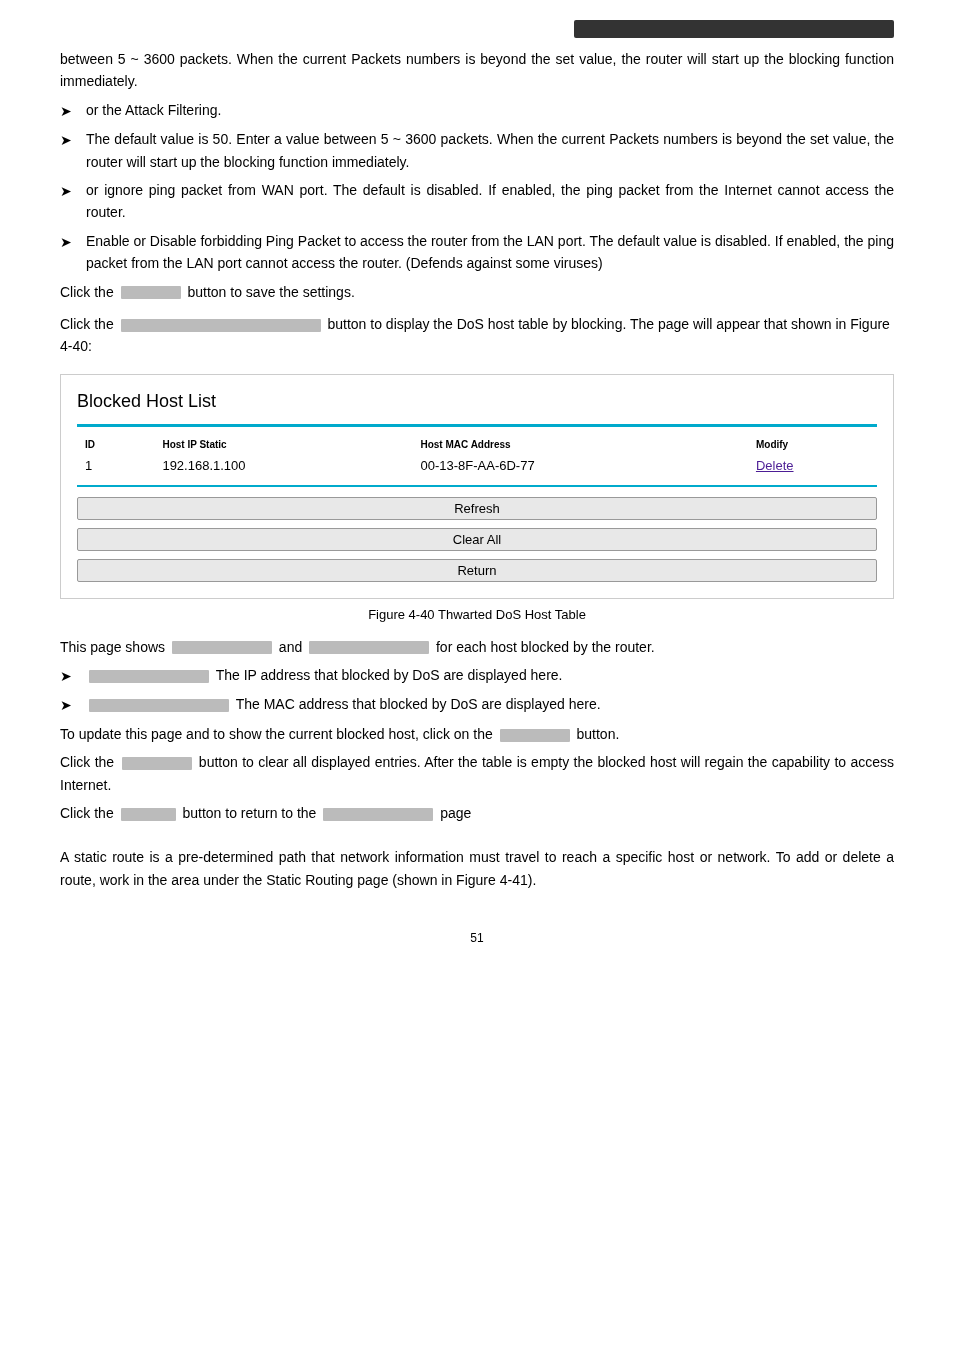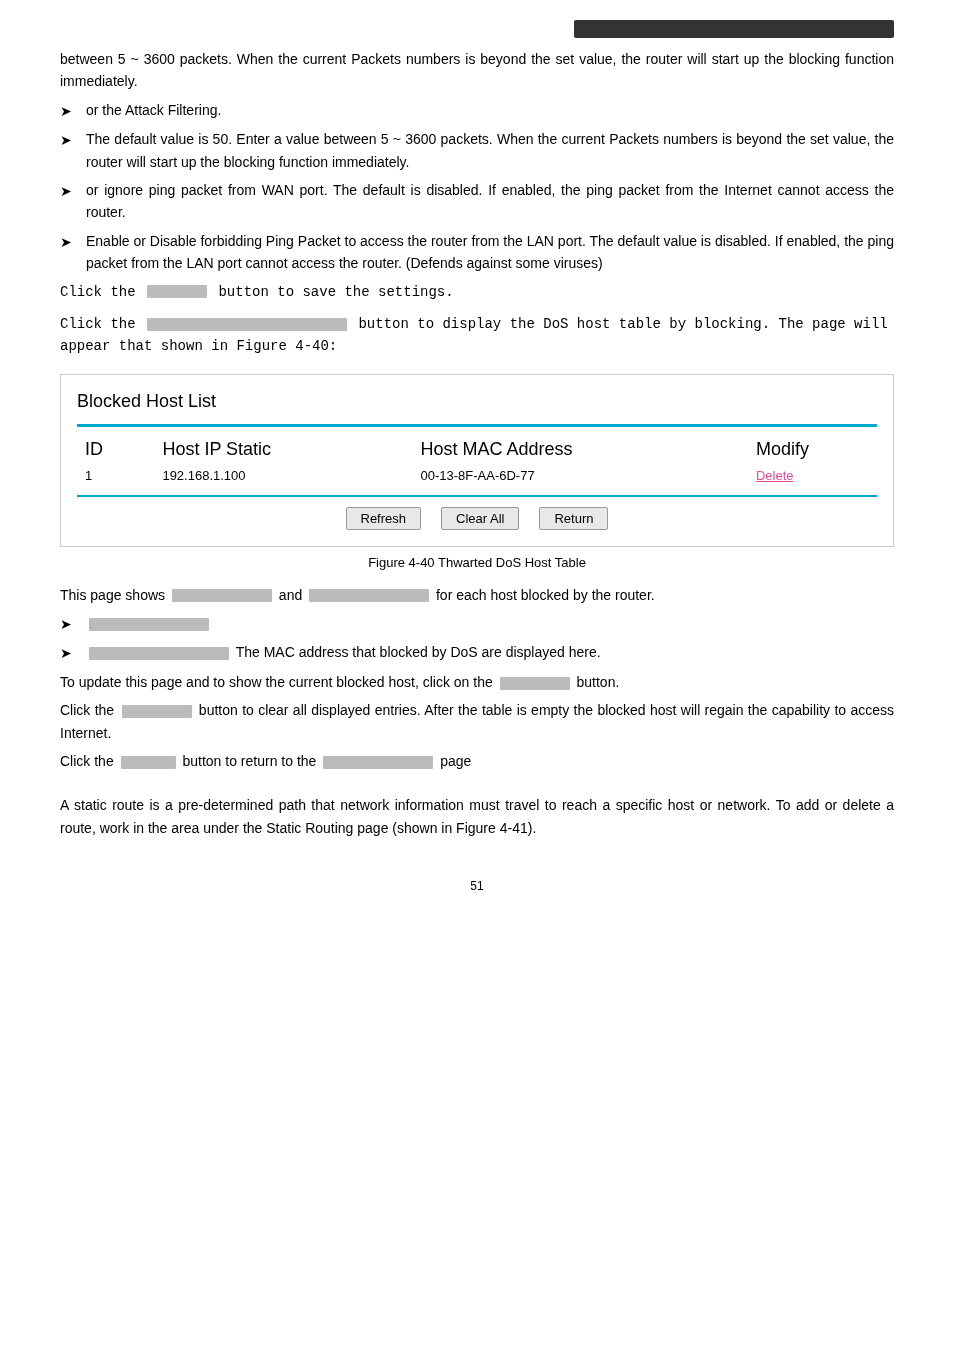--- a/index.html
+++ b/index.html
@@ -43,21 +43,20 @@
       margin-top: 1px;
     }
     .bullet-text {
       flex: 1;
       text-align: justify;
     }
 
     .click-line {
       margin-bottom: 10px;
       line-height: 1.6;
-      font-family: Liberation Mono, monospace;
     }
 
     
     .table-container {
       border: 1px solid #ccc;
       margin: 16px 0 8px 0;
       padding: 16px 16px 16px 16px;
     }
     .table-title {
       font-size: 18px;
@@ -74,44 +73,45 @@
       background: #00aacc;
       margin-top: 8px;
       margin-bottom: 10px;
     }
     table.host-table {
       width: 100%;
       border-collapse: collapse;
     }
     table.host-table th {
       text-align: left;
-      font-weight: normal;
+      font-weight: bold;
       padding: 4px 8px;
-      font-size: 18px;
+      font-size: 10px;
     }
     table.host-table td {
       padding: 4px 8px;
       font-size: 13px;
     }
     .col-id { width: 60px; }
     .col-ip { width: 200px; }
     .col-mac { width: 260px; }
     .col-modify { width: 100px; }
 
     .delete-link {
-      color: #ec4899;
+      color: #4c1d95;
       text-decoration: underline;
       cursor: pointer;
     }
 
     .table-buttons {
       display: flex;
       justify-content: center;
-      gap: 20px;
+      gap: 8px;
       margin-top: 8px;
+      flex-direction: column;
     }
     .btn {
       padding: 3px 14px;
       border: 1px solid #999;
       background: #e8e8e8;
       cursor: pointer;
       font-size: 13px;
       border-radius: 2px;
     }
 
@@ -233,20 +233,21 @@
   <span> and </span>
   <span class="inline-placeholder" style="width:120px;"></span>
   <span> for each host blocked by the router.</span>
 </div>
 
 
 <div class="bullet-item">
   <span class="bullet-arrow">➤</span>
   <span class="bullet-text">
     <span class="inline-placeholder" style="width:120px;"></span>
+    <span>The IP address that blocked by DoS are displayed here.</span>
   </span>
 </div>
 
 
 <div class="bullet-item">
   <span class="bullet-arrow">➤</span>
   <span class="bullet-text">
     <span class="inline-placeholder" style="width:140px;"></span>
     <span>The MAC address that blocked by DoS are displayed here.</span>
   </span>

